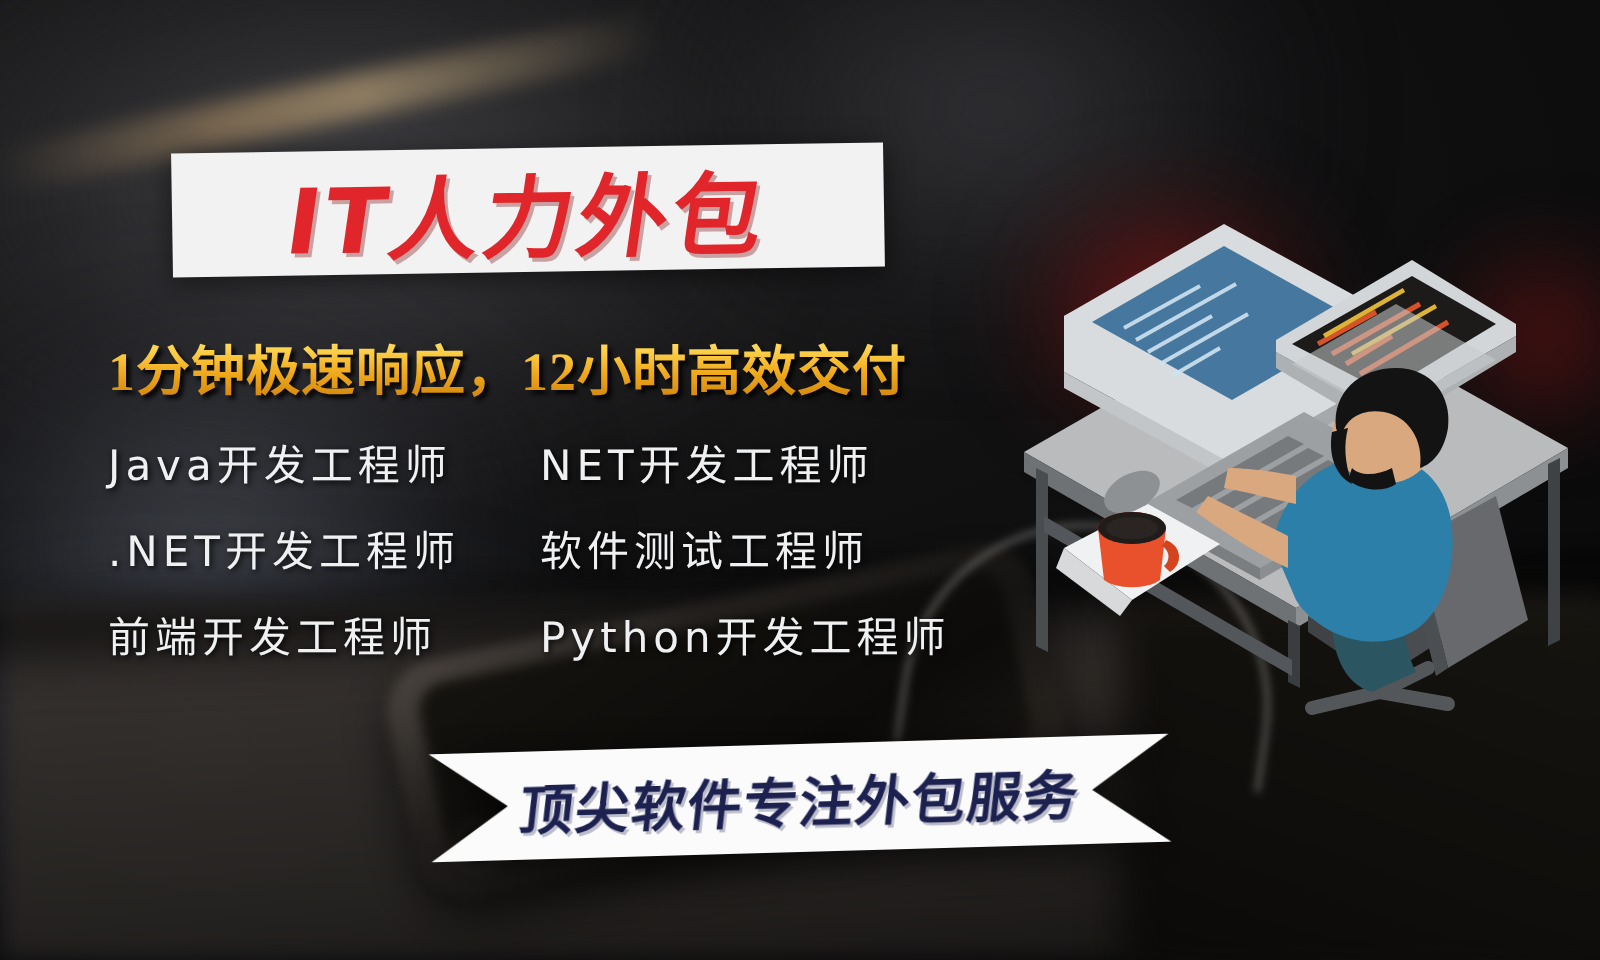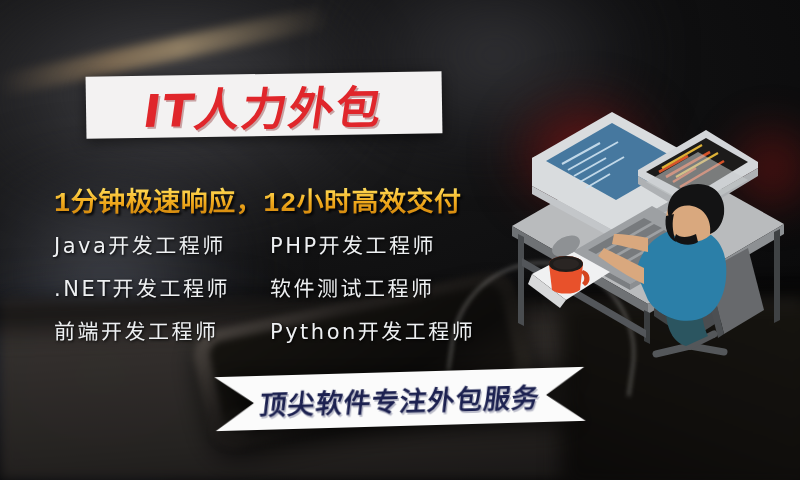--- a/index.html
+++ b/index.html
@@ -66,31 +66,31 @@
     box-shadow:0 3px 14px rgba(0,0,0,.55);}
   .title-text{position:absolute;left:0;top:0;width:100%;height:100%;
     display:flex;align-items:center;justify-content:center;
     color:#e0262b;font-size:45px;font-weight:bold;letter-spacing:2px;
     font-family:"DejaVu Sans","Liberation Sans",sans-serif;
     transform:skewX(-9deg);
     text-shadow:2px 2px 0 rgba(120,14,18,.35);
     white-space:nowrap;}
 
   
-  .subtitle{position:absolute;left:54px;top:180px;font-size:27px;font-weight:bold;
+  .subtitle{position:absolute;left:54px;top:164px;font-size:27px;font-weight:bold;
     letter-spacing:.5px;white-space:nowrap;
-    font-family:Liberation Mono, monospace;
+    font-family:Liberation Serif, serif;
     background:linear-gradient(180deg,#ffe98a 0%,#fcd24c 28%,#f0a91c 58%,#c87b08 100%);
     -webkit-background-clip:text;background-clip:text;color:transparent;
     -webkit-text-fill-color:transparent;
     filter:drop-shadow(2px 2px 1px rgba(0,0,0,.85));}
 
   
   .svc-list{position:absolute;left:54px;top:216px;width:470px;}
-  .svc-row{display:flex;height:43px;align-items:flex-end;}
+  .svc-row{display:flex;height:43px;align-items:flex-start;}
   .svc-item{color:#eef0f2;font-size:21px;letter-spacing:2.5px;white-space:nowrap;
     font-family:"DejaVu Sans","Liberation Sans",sans-serif;
     text-shadow:1px 1px 3px rgba(0,0,0,.9);}
   .svc-item.col1{width:216px;}
 
   
   .ribbon{position:absolute;left:215px;top:372px;width:370px;height:54px;
     transform:rotate(-1.6deg);
     filter:drop-shadow(0 4px 12px rgba(0,0,0,.75));}
   .ribbon-shape{position:absolute;inset:0;background:#fbfbfb;
@@ -131,21 +131,21 @@
 
   <div class="title-plate">
     <div class="title-text">IT人力外包</div>
   </div>
 
   <div class="subtitle">1分钟极速响应，12小时高效交付</div>
 
   <div class="svc-list">
     <div class="svc-row">
       <span class="svc-item col1">Java开发工程师</span>
-      <span class="svc-item">PHP开发工程师</span>
+      <span class="svc-item">NET开发工程师</span>
     </div>
     <div class="svc-row">
       <span class="svc-item col1">.NET开发工程师</span>
       <span class="svc-item">软件测试工程师</span>
     </div>
     <div class="svc-row">
       <span class="svc-item col1">前端开发工程师</span>
       <span class="svc-item">Python开发工程师</span>
     </div>
   </div>

